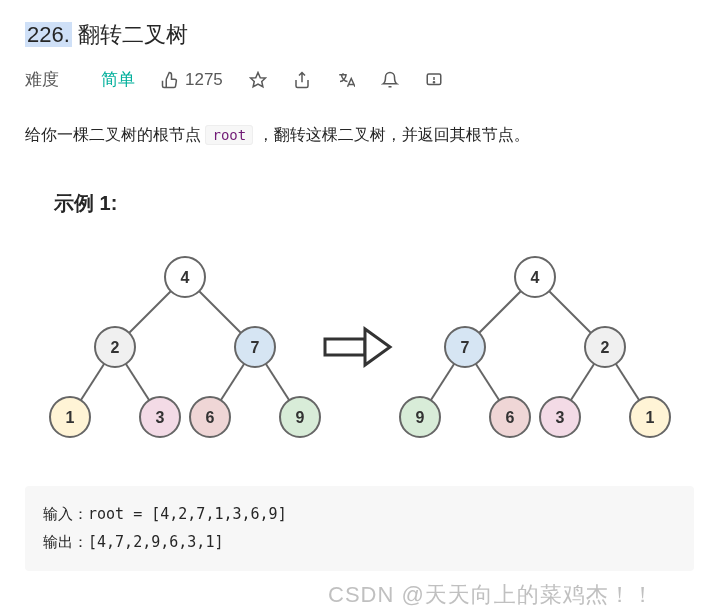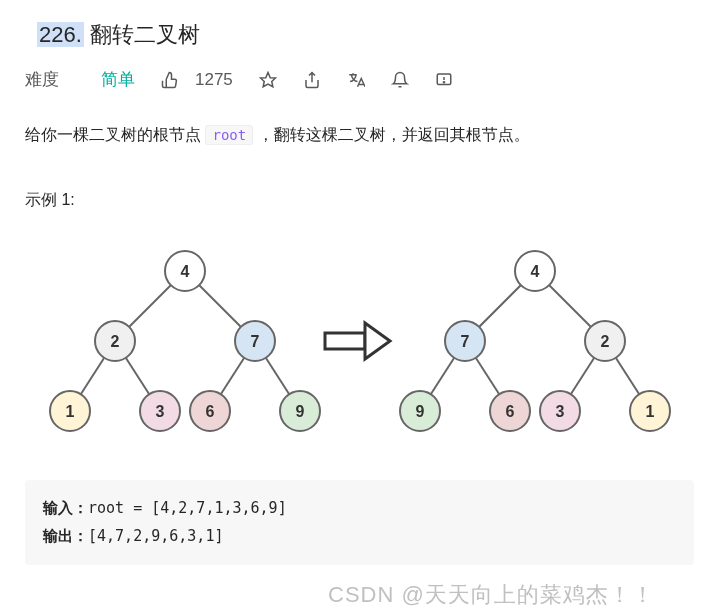--- a/index.html
+++ b/index.html
@@ -8,57 +8,57 @@
     padding: 20px 25px;
     font-family: -apple-system, BlinkMacSystemFont, "Segoe UI", "PingFang SC", "Microsoft YaHei", sans-serif;
     background: #fff;
     color: #262626;
     width: 719px;
   }
   .title-row { margin-bottom: 18px; }
   .title-row h1 {
     font-size: 22px;
     font-weight: 500;
-    margin: 12px;
+    margin: 0;
     display: inline;
   }
   .title-num { background: #cfe0f7; padding: 0 2px; }
   .meta-row {
     display: flex;
     align-items: center;
     gap: 26px;
     color: #595959;
     font-size: 17px;
     margin-bottom: 30px;
   }
   .diff-easy { color: #00af9b; margin-left: 16px; }
-  .meta-item { display: inline-flex; align-items: center; gap: 16px; cursor: pointer; }
+  .meta-item { display: inline-flex; align-items: center; gap: 6px; cursor: pointer; }
   .icon { width: 18px; height: 18px; display: inline-block; }
   .description { font-size: 16px; line-height: 1.8; color: #262626; margin-bottom: 40px; }
   code.inline {
     background: #f7f7f7;
     border: 1px solid #eee;
     border-radius: 3px;
     padding: 1px 6px;
     font-family: "SFMono-Regular", Consolas, monospace;
     font-size: 14px;
-    color: #8b5cf6;
+    color: #701a75;
   }
-  .example-label { font-size: 16px; font-weight: 400; margin-bottom: 20px; }
+  .example-label { font-size: 20px; font-weight: 700; margin-bottom: 20px; margin-left: 29px; }
   .diagram { margin: 10px 0 25px 0; }
   .code-block {
     background: #f7f7f7;
     border-radius: 4px;
     padding: 14px 18px;
     font-family: "SFMono-Regular", Consolas, "Microsoft YaHei", monospace;
     font-size: 15px;
     line-height: 1.9;
     color: #262626;
   }
-  .code-block .lbl { font-weight: 700; }
+  .code-block .lbl { font-weight: 400; }
   .watermark {
     position: absolute;
     font-size: 22px;
     color: rgba(140,140,140,0.55);
     pointer-events: none;
     left: 328px;
     top: 580px;
     letter-spacing: 1px;
   }
 </style>

